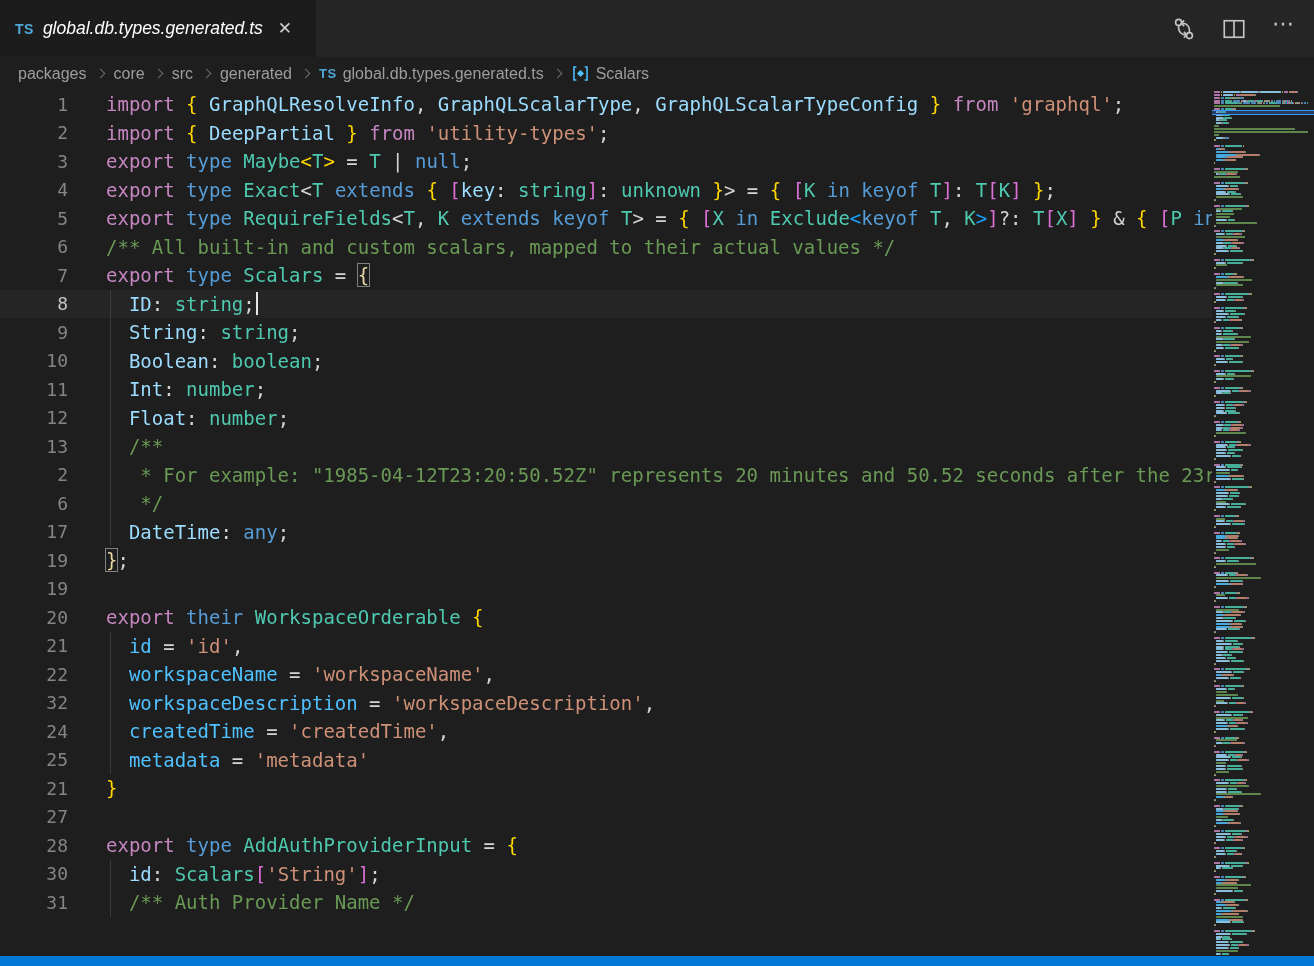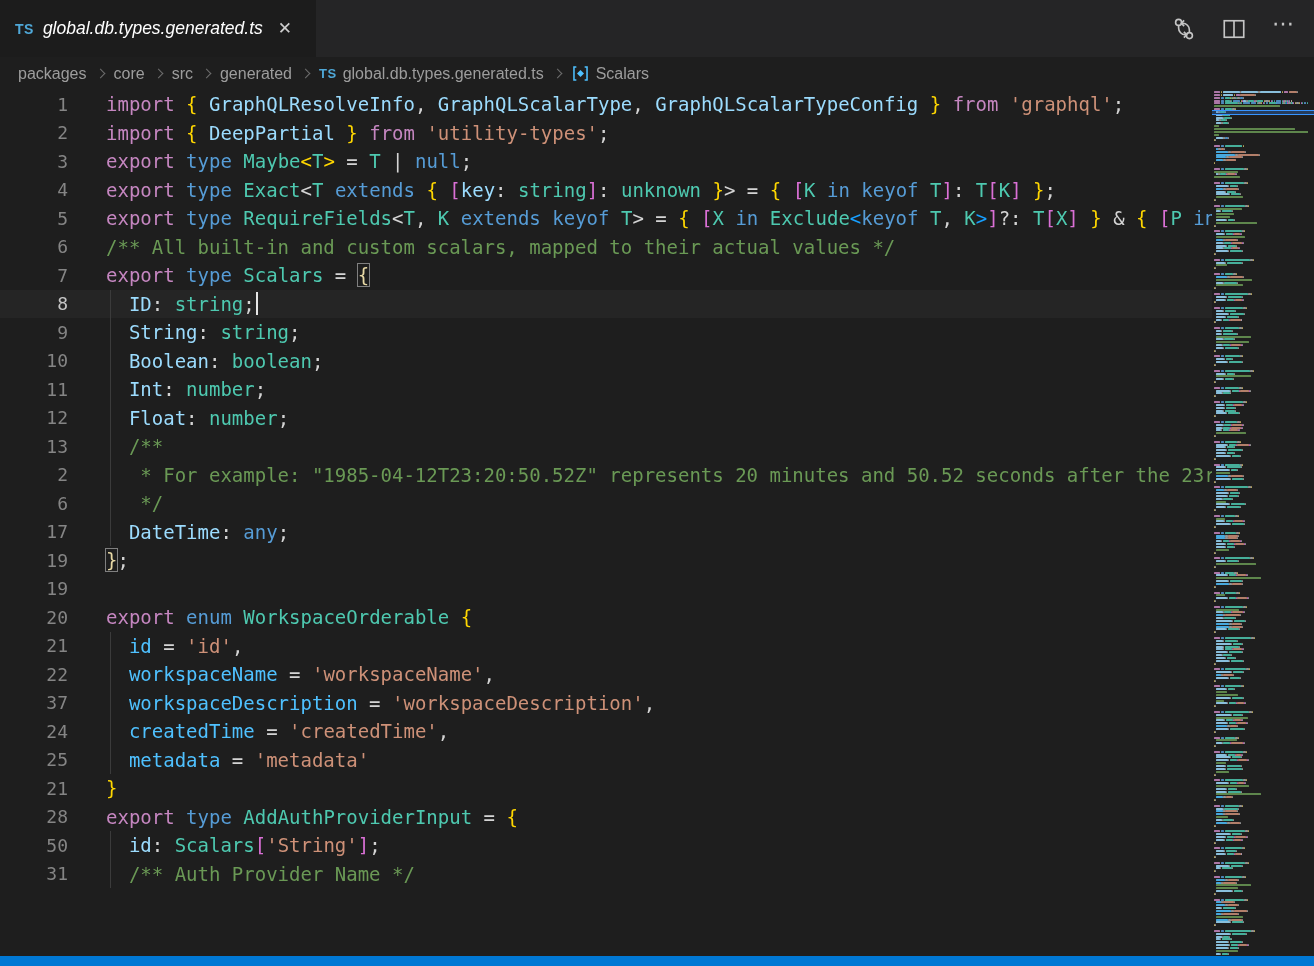--- a/index.html
+++ b/index.html
@@ -182,52 +182,56 @@
         <div class="line">
           <span class="ln">19</span>
           <span class="lc"><span class="b1m">}</span><span class="pun">;</span></span>
         </div>
         <div class="line">
           <span class="ln">19</span>
           <span class="lc"></span>
         </div>
         <div class="line">
           <span class="ln">20</span>
-          <span class="lc"><span class="kwp">export</span><span class="pun"> </span><span class="kwb">enum</span><span class="pun"> </span><span class="typ">WorkspaceOrderable</span><span class="pun"> </span><span class="b1">{</span></span>
+          <span class="lc"><span class="kwp">export</span><span class="pun"> </span><span class="kwb">their</span><span class="pun"> </span><span class="typ">WorkspaceOrderable</span><span class="pun"> </span><span class="b1">{</span></span>
         </div>
         <div class="line">
           <span class="ln">21</span>
           <span class="lc"><i class="guide"></i><span class="pun">  </span><span class="enm">id</span><span class="pun"> = </span><span class="str">'id'</span><span class="pun">,</span></span>
         </div>
         <div class="line">
           <span class="ln">22</span>
           <span class="lc"><i class="guide"></i><span class="pun">  </span><span class="enm">workspaceName</span><span class="pun"> = </span><span class="str">'workspaceName'</span><span class="pun">,</span></span>
         </div>
         <div class="line">
-          <span class="ln">37</span>
+          <span class="ln">32</span>
           <span class="lc"><i class="guide"></i><span class="pun">  </span><span class="enm">workspaceDescription</span><span class="pun"> = </span><span class="str">'workspaceDescription'</span><span class="pun">,</span></span>
         </div>
         <div class="line">
           <span class="ln">24</span>
           <span class="lc"><i class="guide"></i><span class="pun">  </span><span class="enm">createdTime</span><span class="pun"> = </span><span class="str">'createdTime'</span><span class="pun">,</span></span>
         </div>
         <div class="line">
           <span class="ln">25</span>
           <span class="lc"><i class="guide"></i><span class="pun">  </span><span class="enm">metadata</span><span class="pun"> = </span><span class="str">'metadata'</span></span>
         </div>
         <div class="line">
           <span class="ln">21</span>
           <span class="lc"><span class="b1">}</span></span>
         </div>
         <div class="line">
+          <span class="ln">27</span>
+          <span class="lc"></span>
+        </div>
+        <div class="line">
           <span class="ln">28</span>
           <span class="lc"><span class="kwp">export</span><span class="pun"> </span><span class="kwb">type</span><span class="pun"> </span><span class="typ">AddAuthProviderInput</span><span class="pun"> = </span><span class="b1">{</span></span>
         </div>
         <div class="line">
-          <span class="ln">50</span>
+          <span class="ln">30</span>
           <span class="lc"><i class="guide"></i><span class="pun">  </span><span class="var">id</span><span class="pun">: </span><span class="typ">Scalars</span><span class="b2">[</span><span class="str">'String'</span><span class="b2">]</span><span class="pun">;</span></span>
         </div>
         <div class="line">
           <span class="ln">31</span>
           <span class="lc"><i class="guide"></i><span class="com">  /** Auth Provider Name */</span></span>
         </div>
       </div>
     <div class="minimap" id="minimap">
       <div class="mm-highlight" id="mm-highlight" style="top: 19.95px;"></div>
     <div class="mrow">

